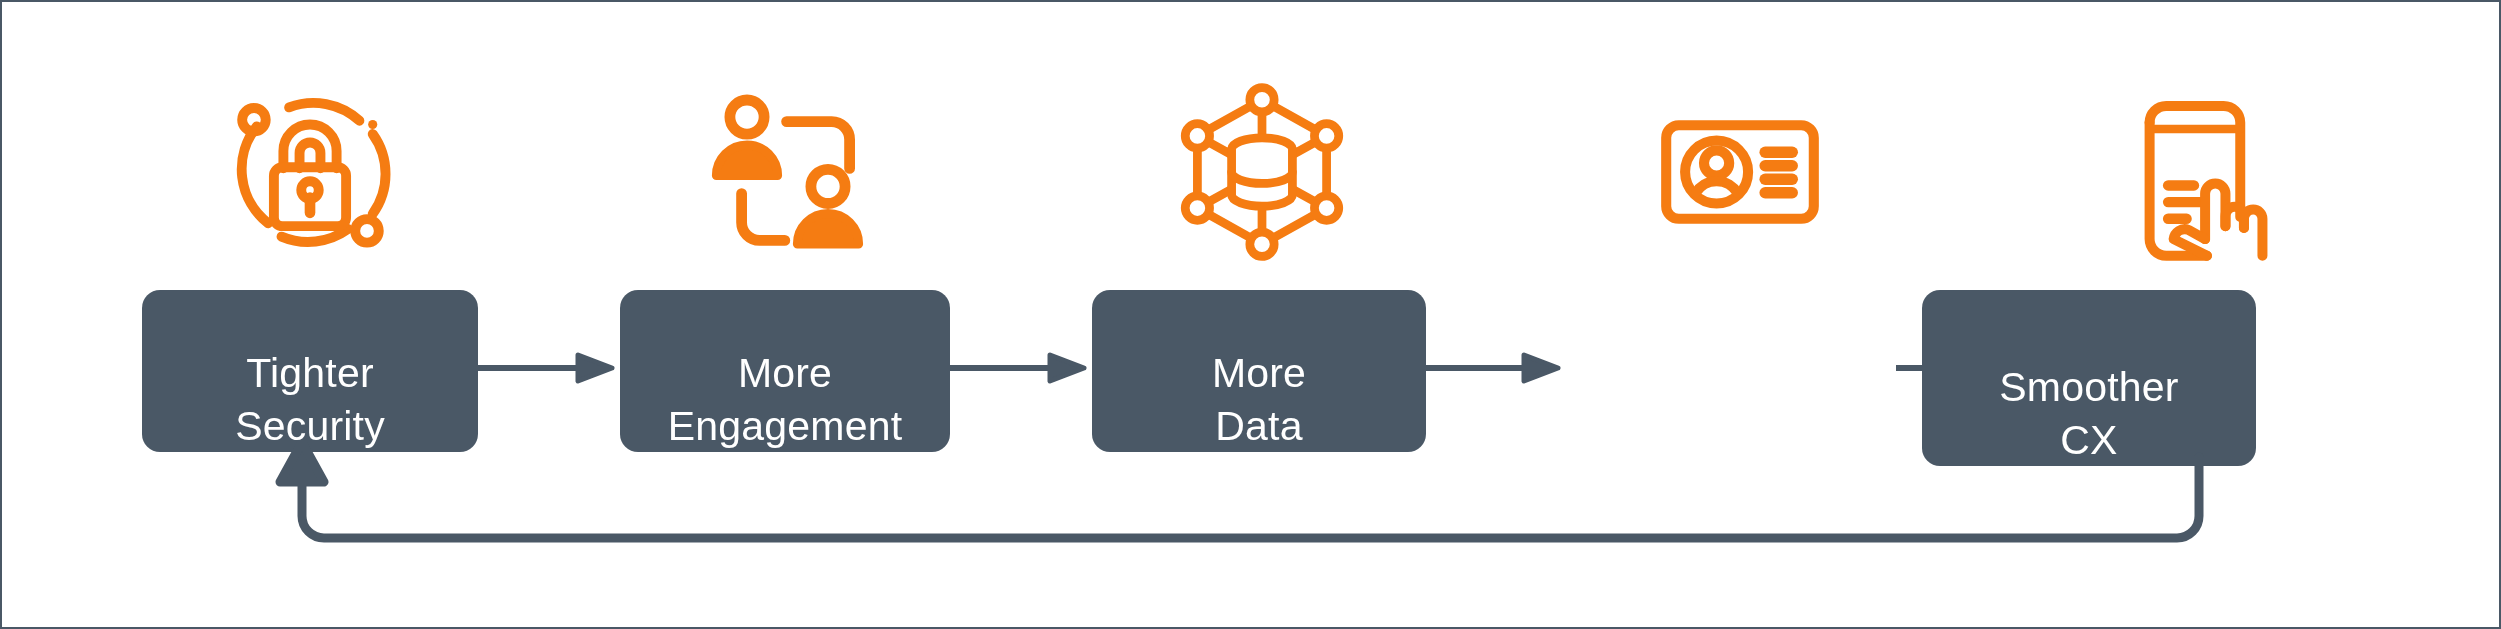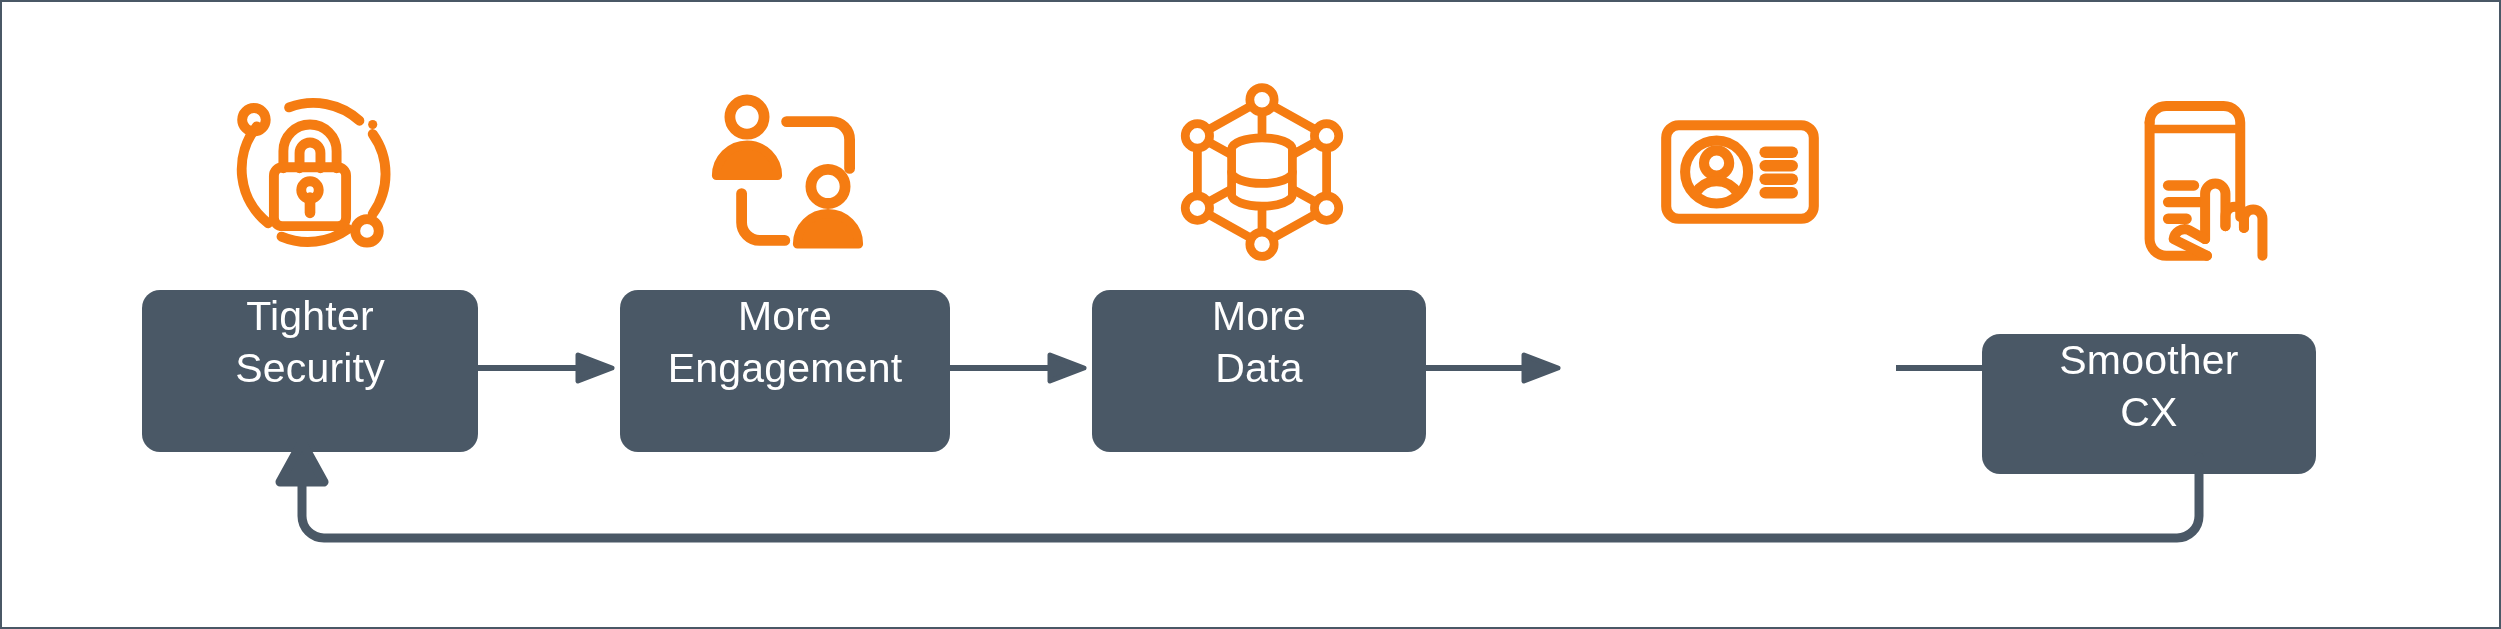--- a/index.html
+++ b/index.html
@@ -26,41 +26,41 @@
     width: 2501px;
     height: 629px;
   }
 
   
   .node {
     position: absolute;
     background: #4A5866;
     border-radius: 18px;
     display: flex;
-    align-items: flex-start;
+    align-items: flex-end;
     justify-content: center;
     box-sizing: border-box;
   }
   .node-label {
     color: #ffffff;
     font-family: "Liberation Sans", sans-serif;
     font-size: 41px;
     line-height: 1.28;
     text-align: center;
     letter-spacing: 0.2px;
     white-space: pre-line;
     padding: 0 10px;
   }
 
   
   .node-1 { left: 140px; top: 288px; width: 336px; height: 162px; }
   .node-2 { left: 618px; top: 288px; width: 330px; height: 162px; }
   .node-3 { left: 1090px; top: 288px; width: 334px; height: 162px; }
   .node-4 { left: 1564px; top: 288px; width: 330px; height: 162px; }
-  .node-5 { left: 1980px; top: 288px; width: 334px; height: 140px; margin-top: 44px; }
+  .node-5 { left: 1920px; top: 288px; width: 334px; height: 176px; }
 
   
   .icon-wrap {
     position: absolute;
     top: 70px;
     width: 200px;
     height: 200px;
     display: flex;
     align-items: center;
     justify-content: center;

